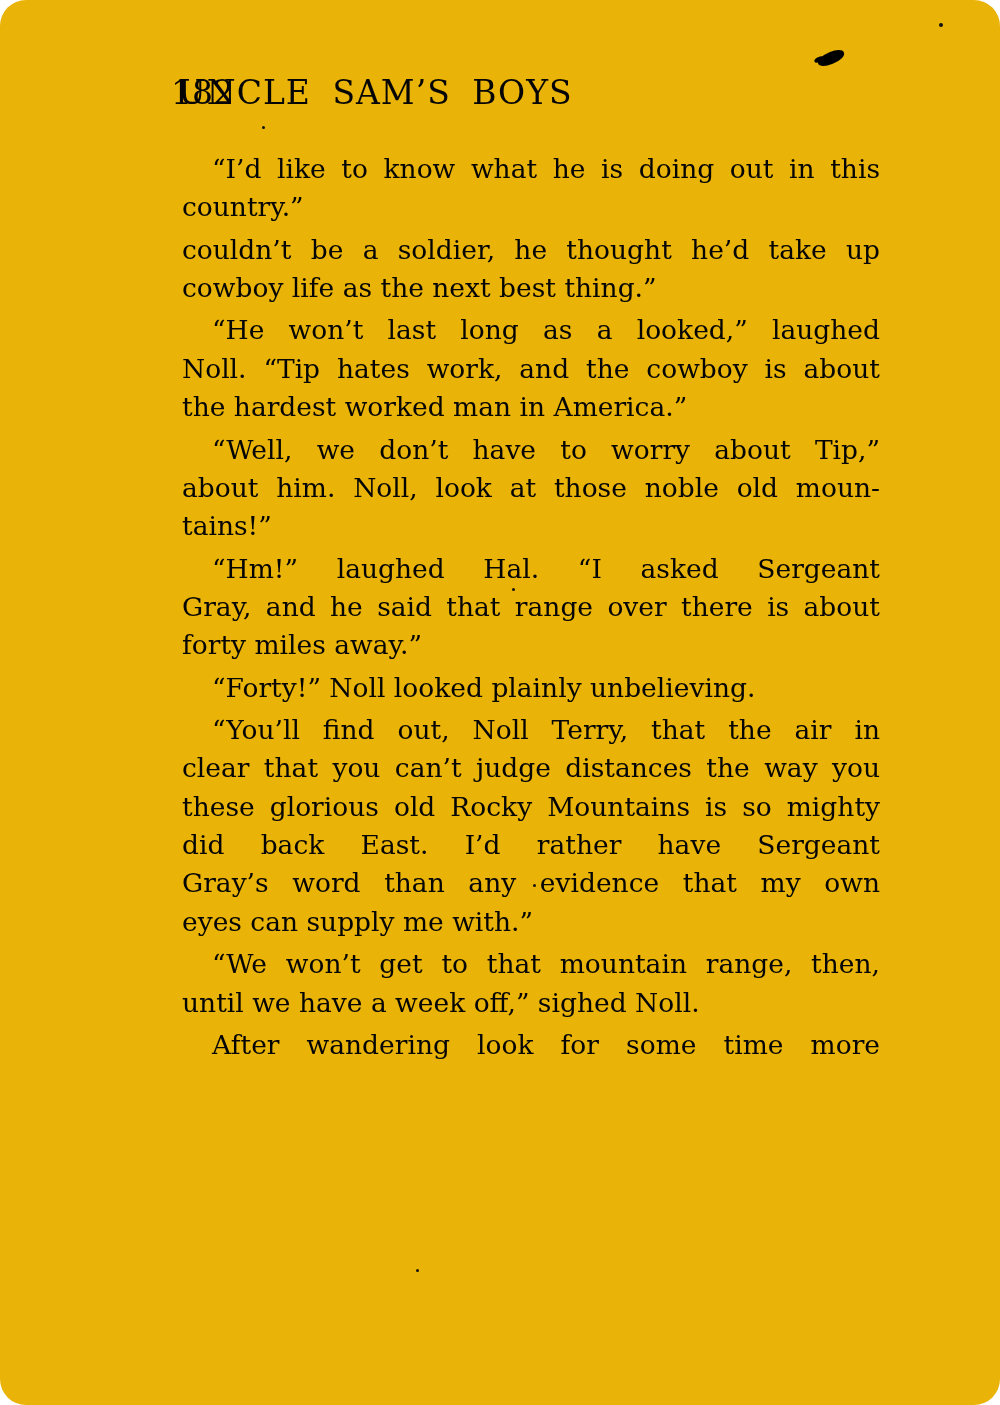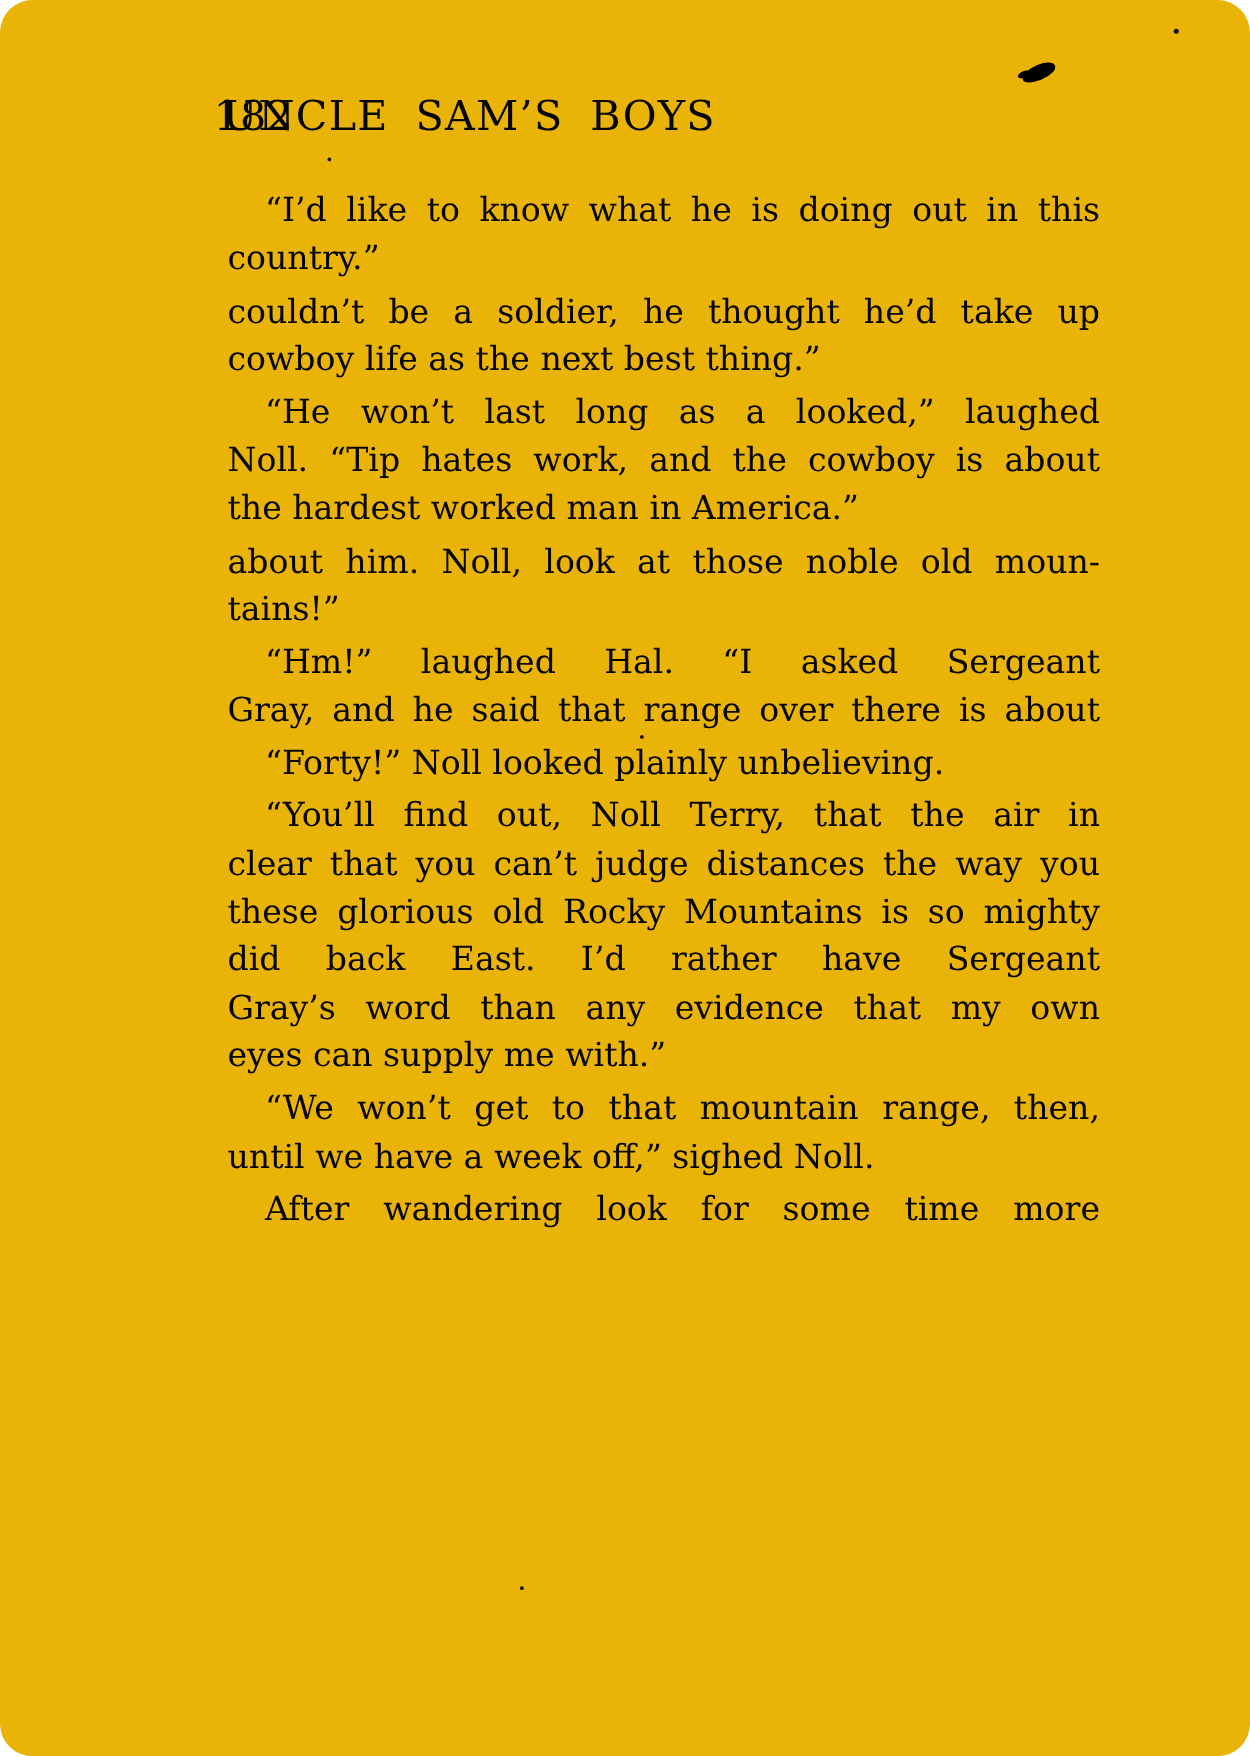--- a/index.html
+++ b/index.html
@@ -115,28 +115,30 @@
       <div class="line end">cowboy life as the next best thing.”</div>
     </div>
 
     <div class="para">
       <div class="line first">“He won’t last long as a looked,” laughed</div>
       <div class="line">Noll. “Tip hates work, and the cowboy is about</div>
       <div class="line end">the hardest worked man in America.”</div>
     </div>
 
     <div class="para">
+      <div class="line first">“Well, we don’t have to worry about Tip,”</div>
       <div class="line">about him. Noll, look at those noble old moun-</div>
       <div class="line end">tains!”</div>
     </div>
 
 
     <div class="para">
       <div class="line first">“Hm!” laughed Hal. “I asked Sergeant</div>
       <div class="line">Gray, and he said that range over there is about</div>
+      <div class="line end">forty miles away.”</div>
     </div>
 
     <div class="para">
       <div class="line first end">“Forty!” Noll looked plainly unbelieving.</div>
     </div>
 
     <div class="para">
       <div class="line first">“You’ll find out, Noll Terry, that the air in</div>
       <div class="line">clear that you can’t judge distances the way you</div>
       <div class="line">these glorious old Rocky Mountains is so mighty</div>

